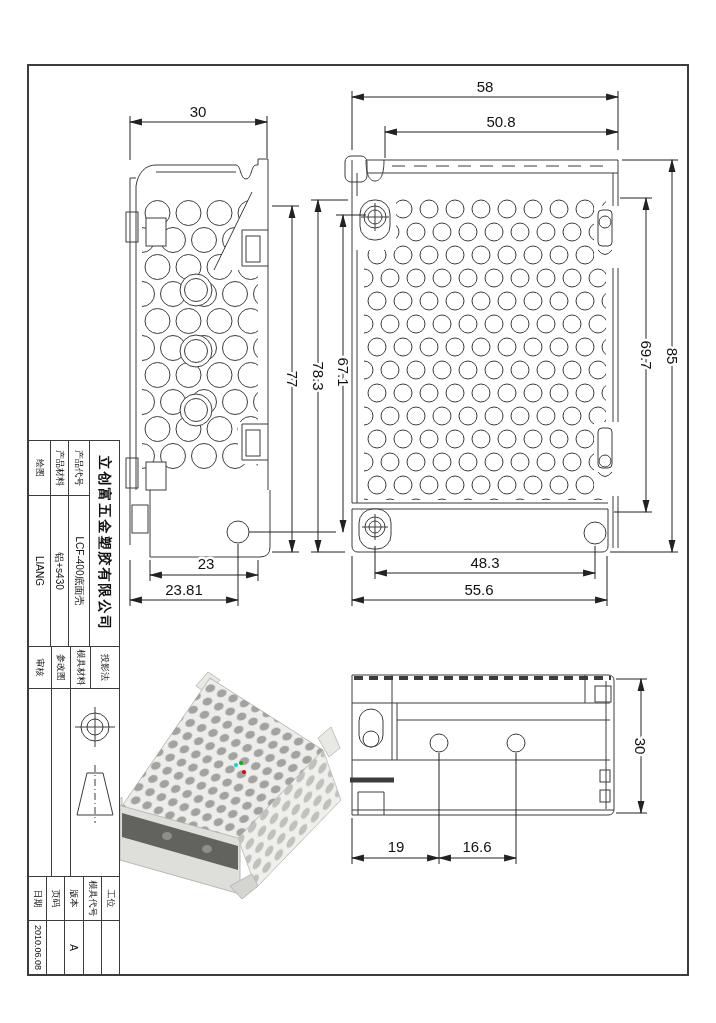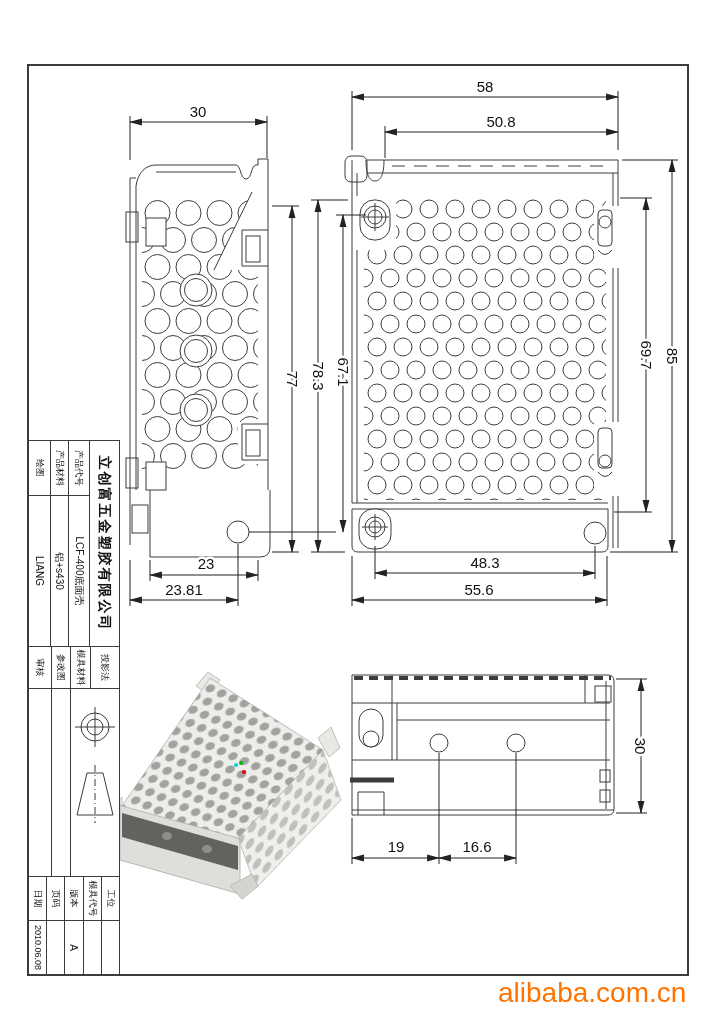--- a/index.html
+++ b/index.html
@@ -286,15 +286,14 @@
       <div class="cell bB val" style="flex:1;"></div>
       <div class="cell bB val" style="flex:1;"></div>
       <div class="cell bB val" style="flex:1;">A</div>
       <div class="cell bB val" style="flex:1;"></div>
       <div class="cell val" style="flex:1;font-size:9px;">2010.06.08</div>
     </div>
   </div>
 </div>
 
 
-<div class="watermark">alibaba.com.cn</div>
 
 </div>
 
 </body></html>

